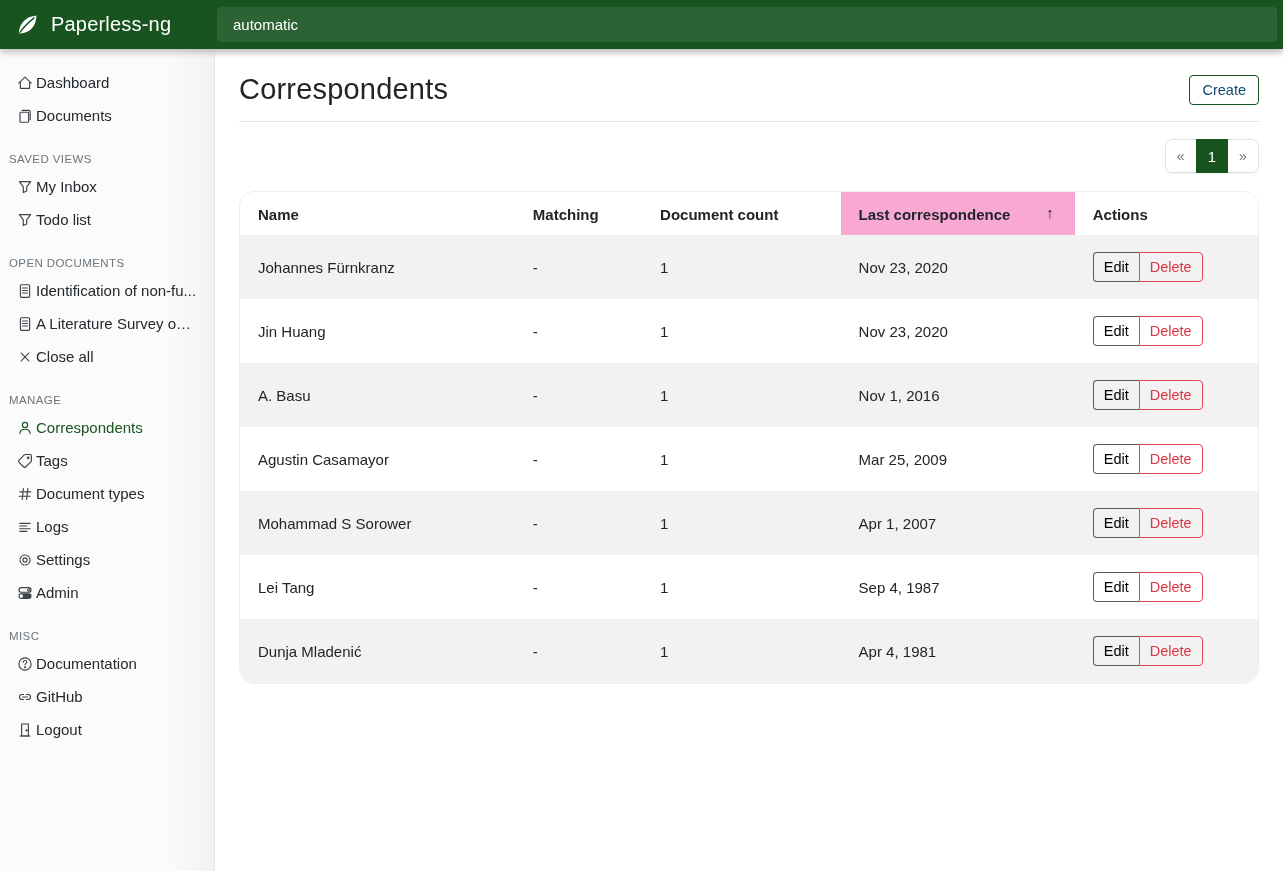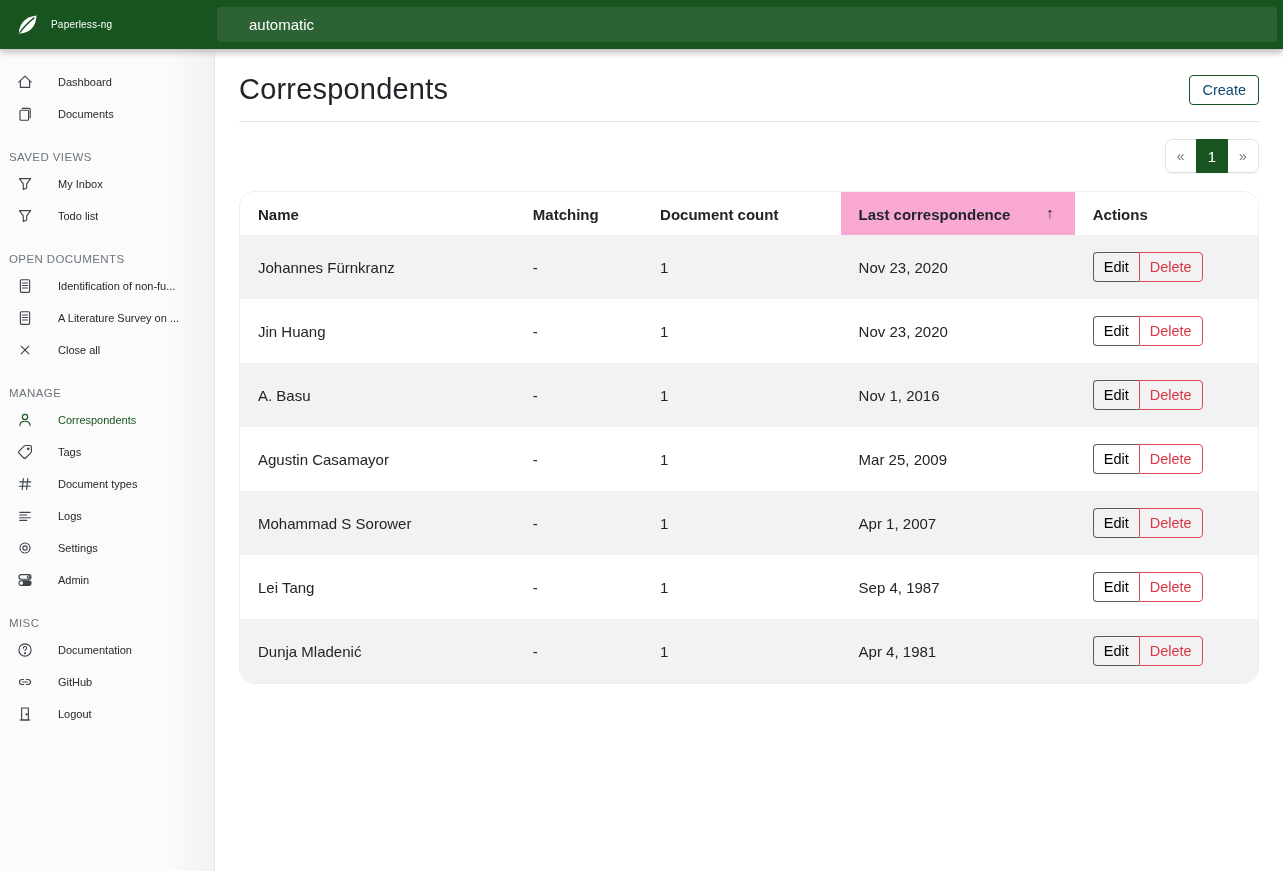--- a/index.html
+++ b/index.html
@@ -7,41 +7,41 @@
   body { font-family: "Liberation Sans", sans-serif; background: #ffffff; color: #212529; }
 
   
   .navbar {
     position: absolute; top: 0; left: 0; width: 1283px; height: 49px;
     background: #17541f; display: flex; align-items: center; z-index: 20;
     box-shadow: 0 3px 7px rgba(0,0,0,.25);
   }
   .brand { width: 215px; min-width: 215px; display: flex; align-items: center; gap: 11px; padding-left: 15px; }
   .brand-logo { width: 25px; height: 25px; display: inline-flex; }
-  .brand-name { color: #ffffff; font-size: 10px; letter-spacing: .2px; }
+  .brand-name { color: #ffffff; font-size: 20px; letter-spacing: .2px; }
   .search-input {
     flex: 1; height: 35px; margin: 0 6px 0 2px; border: none; outline: none;
-    background: #2d6334; border-radius: 4px; color: #ffffff; padding: 0 32px;
+    background: #2d6334; border-radius: 4px; color: #ffffff; padding: 0 16px;
     font-size: 15px; font-family: "Liberation Sans", sans-serif;
   }
 
   
   .sidebar {
     position: absolute; top: 49px; left: 0; width: 215px; height: 822px;
     background: linear-gradient(90deg, #fbfbfb 78%, #f2f2f2 100%);
     border-right: 1px solid #e7e7e7;
     padding-top: 17px; overflow: hidden;
   }
   .side-section-title {
     padding: 9px 9px 5px; margin-top: 12px;
     font-size: 11.5px; color: #6c757d; letter-spacing: .4px;
   }
   .side-item {
-    display: flex; align-items: center; gap: 25px; padding: 8px 17px;
-    font-size: 11px; color: #24292e; text-decoration: none; cursor: pointer;
+    display: flex; align-items: center; gap: 3px; padding: 8px 17px;
+    font-size: 15px; color: #24292e; text-decoration: none; cursor: pointer;
     white-space: nowrap; overflow: hidden;
   }
   .side-icon { width: 16px; height: 16px; display: inline-flex; flex: 0 0 16px; }
   .side-icon svg { stroke: #3d444b; }
   .side-item.active { color: #17541f; }
   .side-item.active .side-icon svg { stroke: #17541f; }
   .side-label { overflow: hidden; text-overflow: ellipsis; }
   svg.ic { fill: none; stroke-width: 1.15; stroke-linecap: round; stroke-linejoin: round; }
 
   

